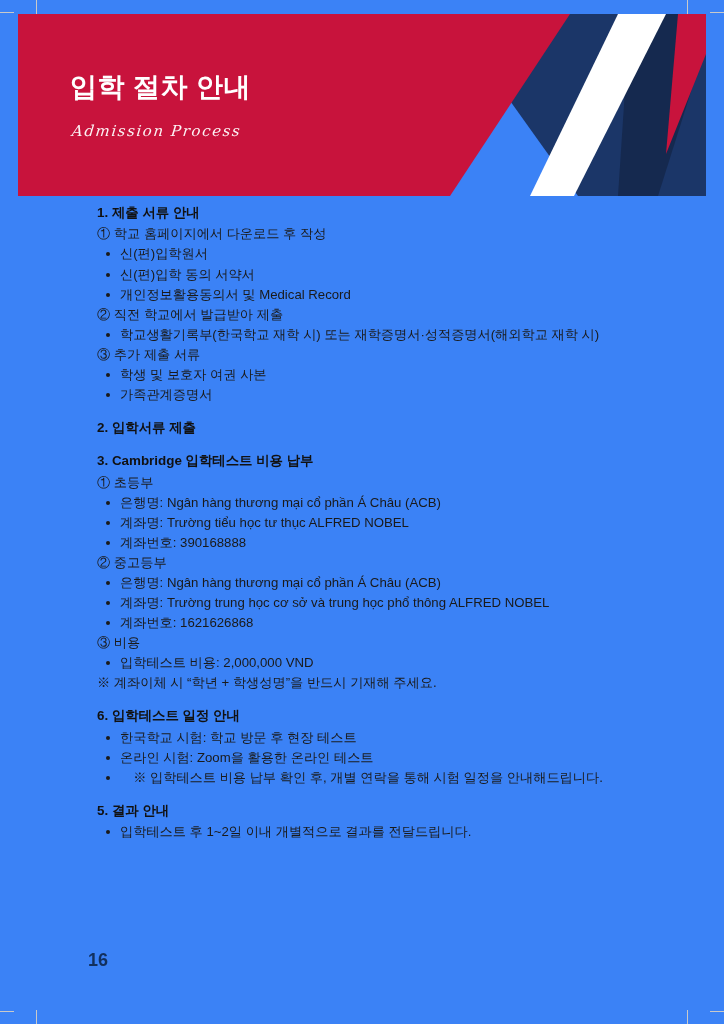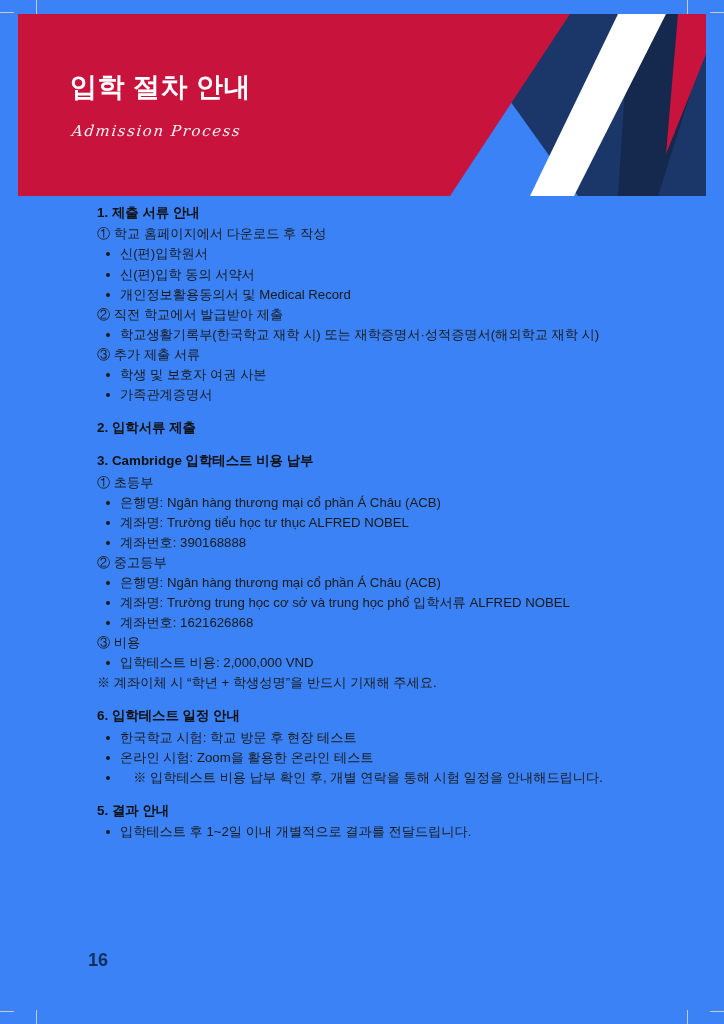--- a/index.html
+++ b/index.html
@@ -184,21 +184,21 @@
         <div class="sec-title">3. Cambridge 입학테스트 비용 납부</div>
         <div class="line-num">① 초등부</div>
         <ul class="bullets">
           <li>은행명: Ngân hàng thương mại cổ phần Á Châu (ACB)</li>
           <li>계좌명: Trường tiểu học tư thục ALFRED NOBEL</li>
           <li>계좌번호: 390168888</li>
         </ul>
         <div class="line-num">② 중고등부</div>
         <ul class="bullets">
           <li>은행명: Ngân hàng thương mại cổ phần Á Châu (ACB)</li>
-          <li>계좌명: Trường trung học cơ sở và trung học phổ 입학서류 ALFRED NOBEL</li>
+          <li>계좌명: Trường trung học cơ sở và trung học phổ thông ALFRED NOBEL</li>
           <li>계좌번호: 1621626868</li>
         </ul>
         <div class="line-num">③ 비용</div>
         <ul class="bullets">
           <li>입학테스트 비용: 2,000,000 VND</li>
         </ul>
         <div class="note">※ 계좌이체 시 “학년 + 학생성명”을 반드시 기재해 주세요.</div>
       </div>
       <div class="section">
         <div class="sec-title">6. 입학테스트 일정 안내</div>

